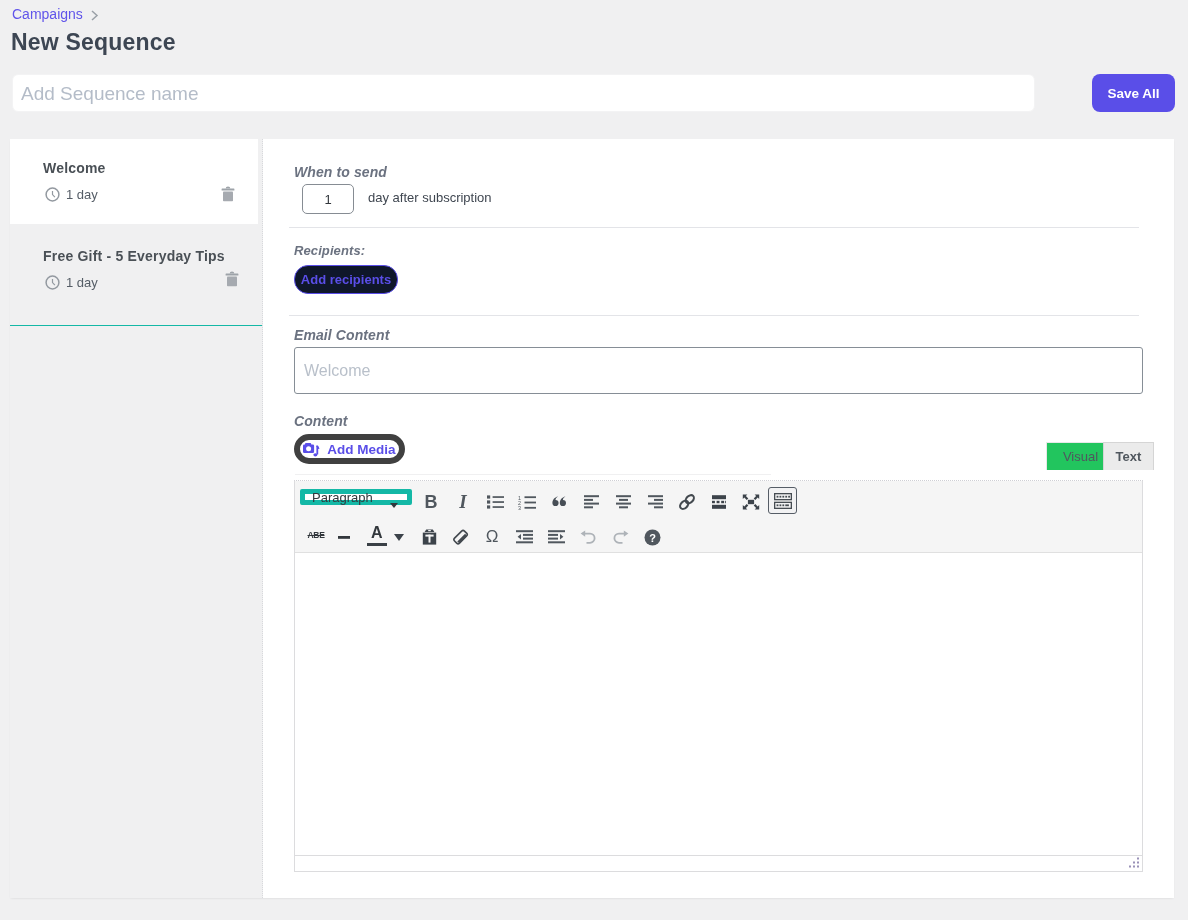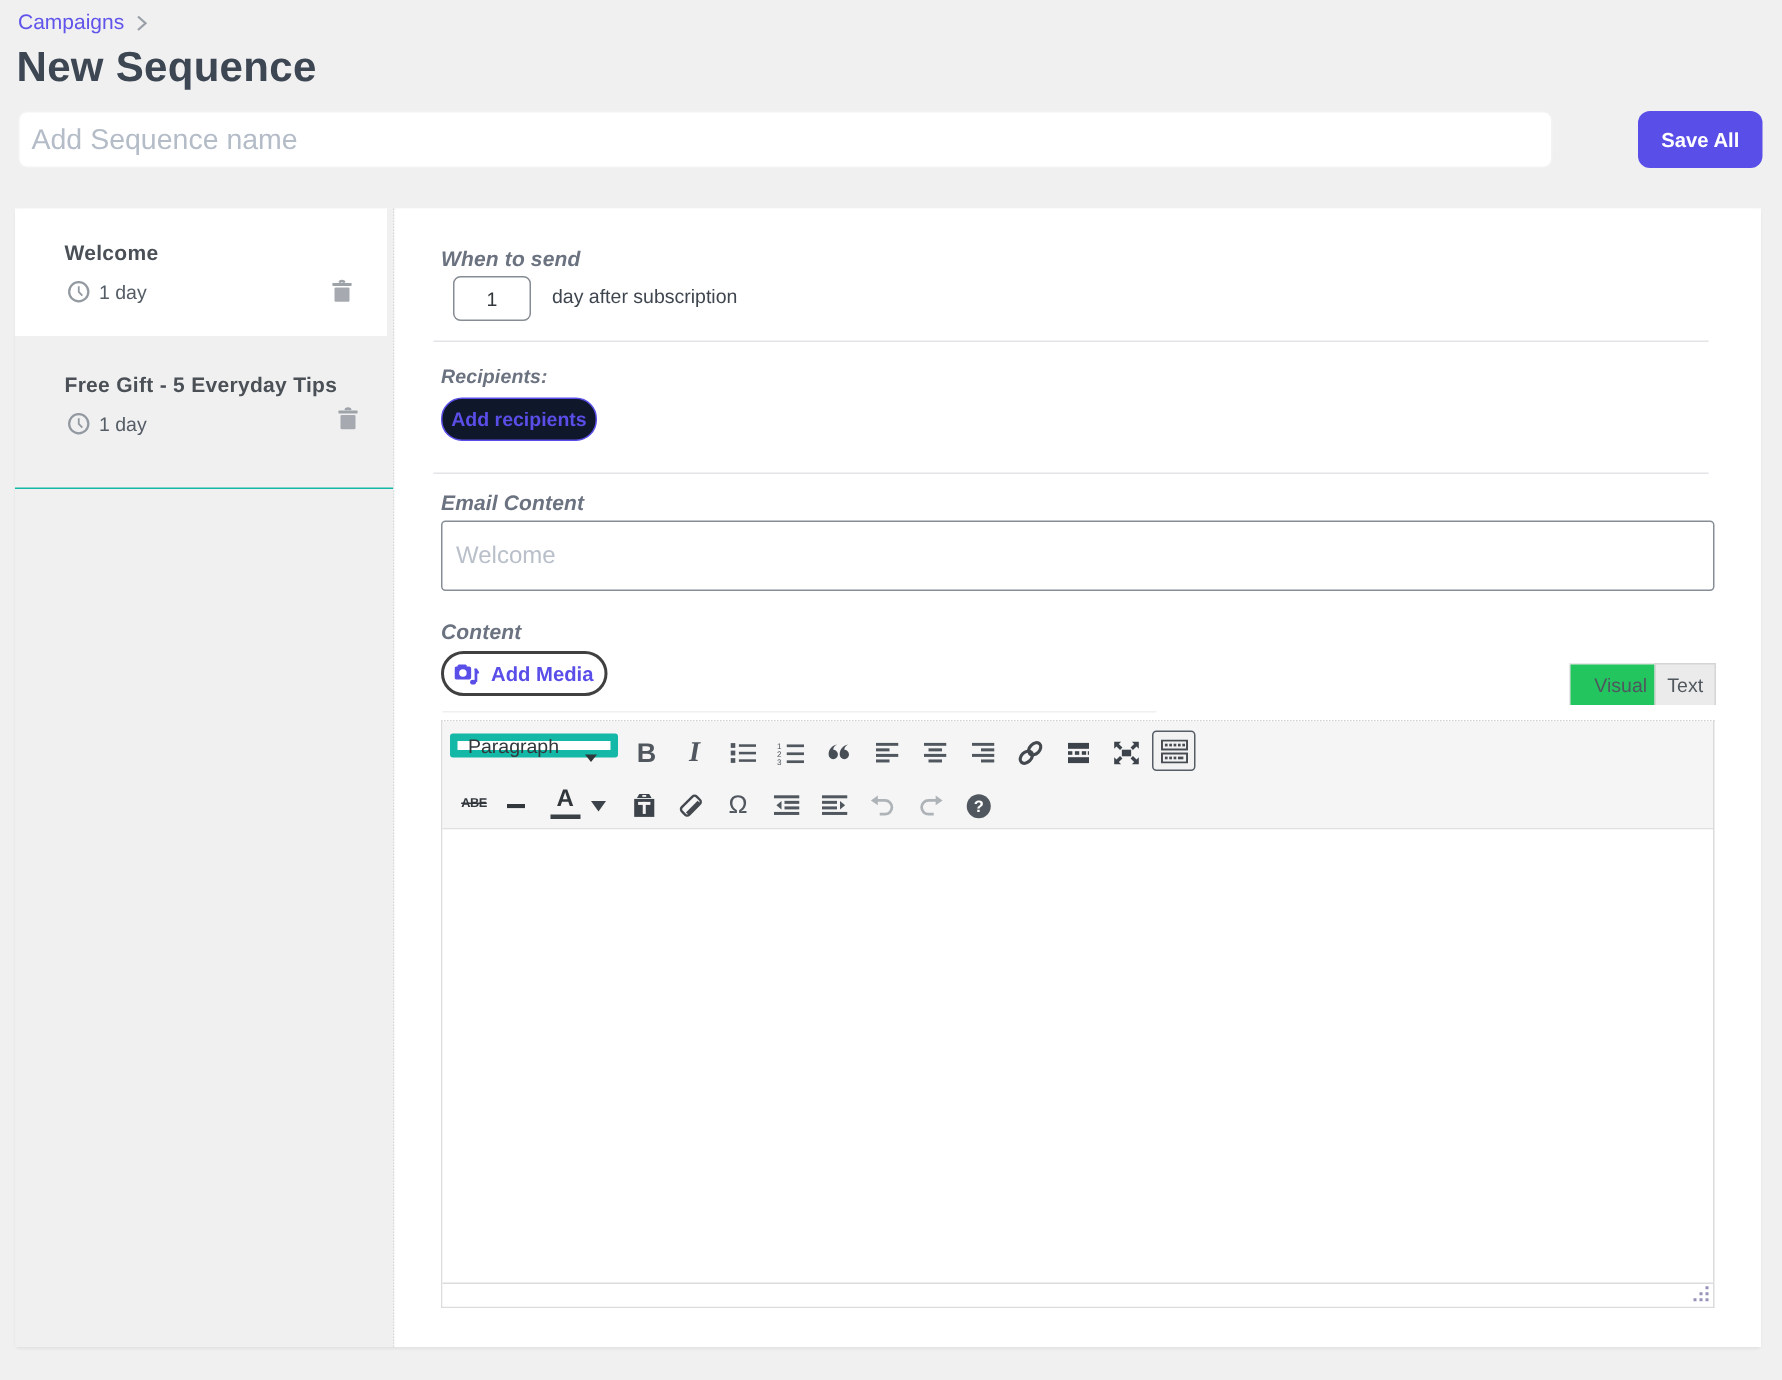--- a/index.html
+++ b/index.html
@@ -2,21 +2,21 @@
 <html><head>
 <meta charset="utf-8">
 <style>
 * { margin:0; padding:0; box-sizing:border-box; }
 html,body { width:1188px; height:920px; }
 body { background:#f0f0f1; font-family:"Liberation Sans", sans-serif; position:relative; overflow:hidden; }
 .abs { position:absolute; }
 
 
 .crumb { left:12px; top:6px; font-size:14px; color:#6054ea; }
-.h1 { left:11px; top:29px; font-size:28px; font-weight:bold; color:#3d4653; letter-spacing:0.2px; }
+.h1 { left:11px; top:29px; font-size:23px; font-weight:bold; color:#3d4653; letter-spacing:0.2px; }
 
 .nameinput { left:12px; top:74px; width:1023px; height:38px; background:#fff; border-radius:6px; border:1px solid #f3f3f4; display:flex; align-items:center; padding-left:8px; padding-top:2px; }
 .nameinput span { color:#b4bcc8; font-size:19px; }
 .savebtn { left:1092px; top:74px; width:83px; height:38px; background:#5a4ee8; border-radius:8px; color:#fff; font-size:13.5px; font-weight:bold; display:flex; align-items:center; justify-content:center; }
 
 
 .wrap { left:10px; top:139px; width:1164px; height:759px; background:#fff; border-radius:3px; box-shadow:0 1px 2px rgba(0,0,0,0.06), inset 0 1px 0 #ebebee, inset 1px 0 0 #ececef; }
 .sidebar { position:absolute; left:0; top:0; width:253px; height:100%; background:#f0f0f1; border-right:1px dotted #d8d9dc; }
 .card { position:absolute; left:0; width:248px; }
 .card1 { top:0; height:85px; background:#fff; }
@@ -29,24 +29,24 @@
 
 
 .panel { position:absolute; left:253px; top:0; right:0; height:100%; background:#fff; }
 .plabel { position:absolute; left:31px; font-size:14px; font-weight:bold; color:#6b7280; letter-spacing:0.1px;font-style:italic; }
 .divider { position:absolute; left:26px; width:850px; height:1px; background:#e3e4e8; }
 .numinput { position:absolute; left:39px; top:45px; width:52px; height:30px; border:1px solid #868c93; border-radius:5px; display:flex; align-items:center; justify-content:center; font-size:13px; color:#32373c; background:#fff; }
 .dayafter { position:absolute; left:105px; top:51px; font-size:13px; color:#3f4650; }
 .recbtn { position:absolute; left:31px; top:126px; width:104px; height:29px; border:1px solid #5a4ee8; border-radius:14px; color:#5a4ee8; font-size:13px; font-weight:bold; display:flex; align-items:center; justify-content:center; background:#0f172a; }
 .subjinput { position:absolute; left:31px; top:208px; width:849px; height:47px; border:1px solid #868e96; border-radius:3px; background:#fff; display:flex; align-items:center; padding-left:9px; }
 .subjinput span { color:#b9c0ca; font-size:16px; }
-.mediabtn { position:absolute; top:295px; height:30px; border:2px solid #404040; border-radius:15px; background:#fff; color:#5a4ee8; font-size:13.5px; font-weight:bold; display:flex; align-items:center; justify-content:center; }
+.mediabtn { position:absolute; top:295px; height:30px; border:6px solid #404040; border-radius:15px; background:#fff; color:#5a4ee8; font-size:13.5px; font-weight:bold; display:flex; align-items:center; justify-content:center; }
 .tab { position:absolute; top:303px; height:28px; display:flex; align-items:center; justify-content:center; font-size:13px; color:#50575e; }
 .tab.visual { left:783px; width:69px; background:#22c55e; border:1px solid #e8e8e8; border-bottom:none; }
-.tab.text { left:840px; width:41px; background:#ebebeb; border:1px solid #d5d5d5; border-bottom:none; }
+.tab.text { left:840px; width:51px; background:#ebebeb; border:1px solid #d5d5d5; border-bottom:none;font-weight:bold; }
 
 
 .editor { position:absolute; left:31px; top:341px; width:849px; height:392px; border:1px solid #dcdcde; border-top:1px dotted #cfcfd4; }
 .toolbar { position:absolute; left:0; top:0; width:100%; height:72px; background:#f5f5f5; border-bottom:1px solid #e0e0e0; }
 .mcebtn { position:absolute; width:28px; height:28px; display:flex; align-items:center; justify-content:center; }
 .parasel { position:absolute; left:5px; top:8px; width:112px; height:16px; background:#fff; border:5px solid #14b8a6; border-radius:2px; display:flex; align-items:center; font-size:13px; color:#32373c; padding-left:7px; }
 .parasel .caret { position:absolute; right:9px; top:9px; width:0; height:0; border-left:4px solid transparent; border-right:4px solid transparent; border-top:5px solid #32373c; }
 .ic { color:#50575e; }
 .bI { font-family:"Liberation Serif", serif; font-style:italic; font-weight:bold; font-size:19px; }
 .bB { font-weight:bold; font-size:18px; }

